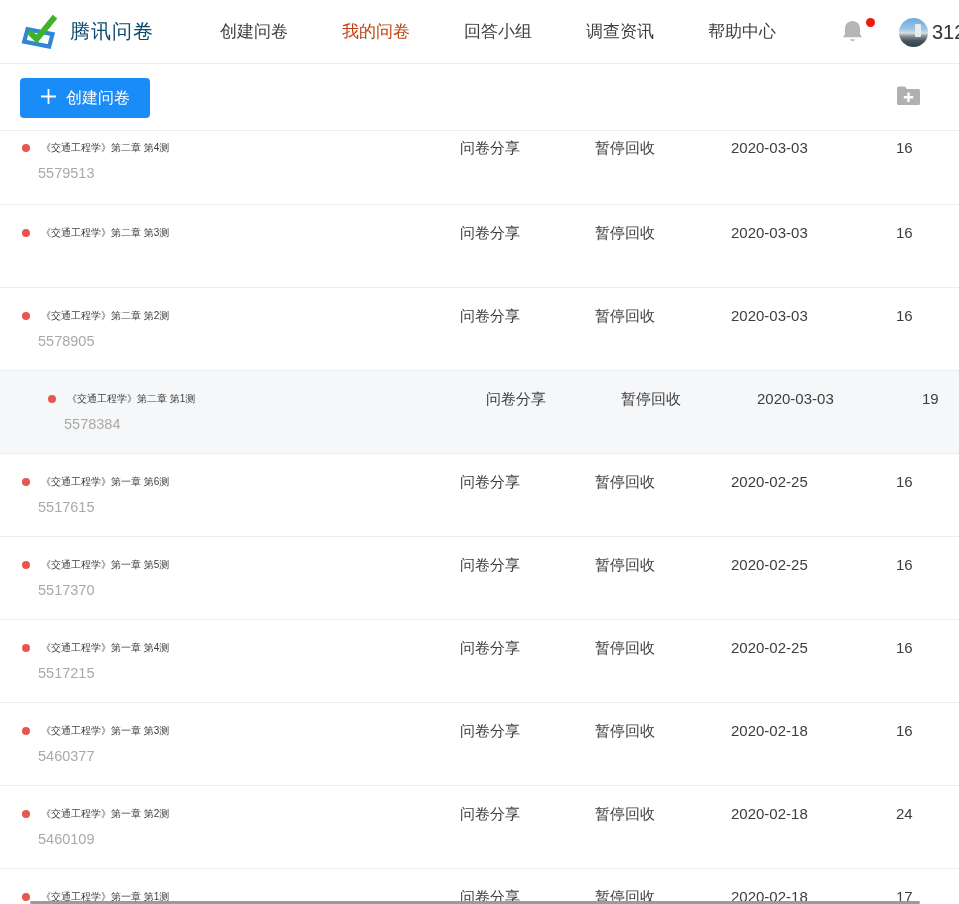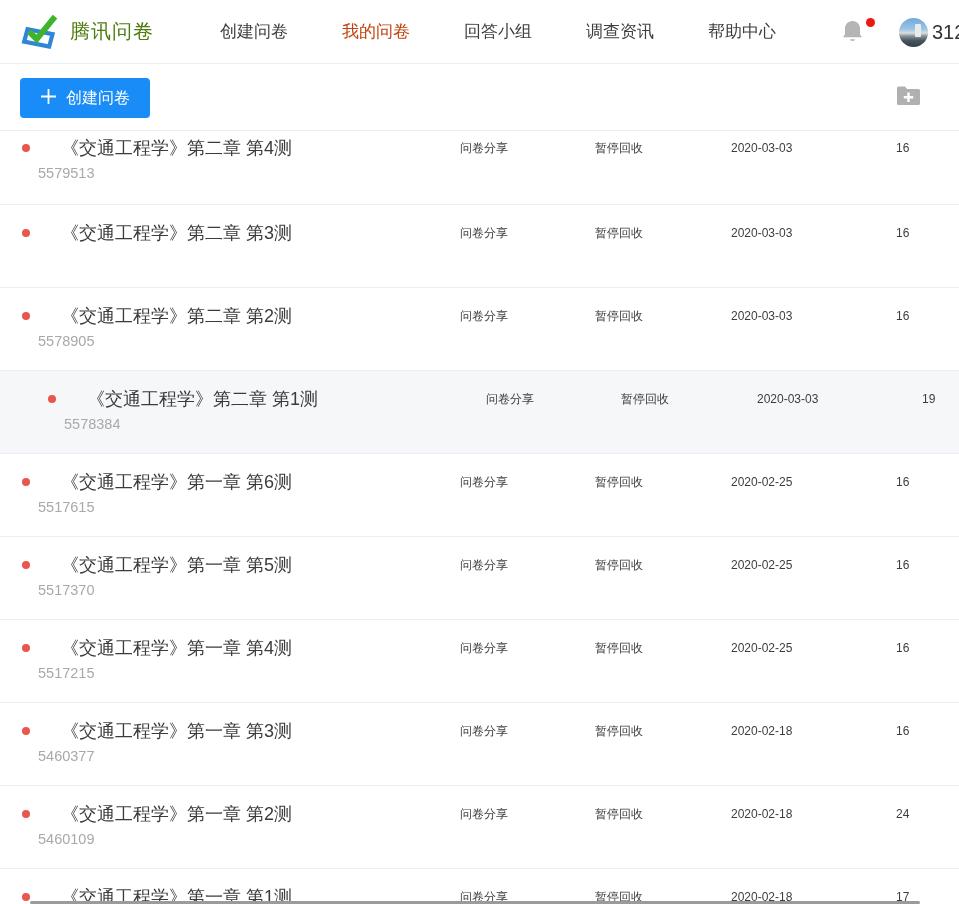--- a/index.html
+++ b/index.html
@@ -5,21 +5,21 @@
   * { margin:0; padding:0; box-sizing:border-box; }
   html,body { width:959px; height:904px; overflow:hidden; background:#fff;
               font-family:"Liberation Sans","DejaVu Sans",sans-serif; }
   .page { position:relative; width:959px; height:904px; background:#fff; }
 
   
   .header { position:relative; height:64px; background:#fff;
             border-bottom:1px solid #e8eef4; display:flex; align-items:center;
             padding-left:20px; }
   .brand { display:flex; align-items:center; gap:10px; cursor:pointer; }
-  .brand-name { font-size:20px; color:#4d7c0f; letter-spacing:1px; }
+  .brand-name { font-size:20px; color:#0c4a6e; letter-spacing:1px; }
   .main-nav { display:flex; margin-left:66px; }
   .nav-item { font-size:17px; color:#3d3d3d; margin-right:54px; cursor:pointer;
               text-decoration:none; white-space:nowrap; }
   .nav-item.active { color:#c2410c; }
   .header-right { position:absolute; left:842px; top:0; height:64px;
                   display:flex; align-items:center; }
   .bell-wrap { position:relative; width:21px; height:24px; cursor:pointer; }
   .badge-dot { position:absolute; right:-12px; top:-2px; width:9px; height:9px;
                border-radius:50%; background:#ea1b0d; }
   .avatar { width:29px; height:29px; border-radius:50%; margin-left:36px;
@@ -42,24 +42,24 @@
   
   .survey-list { height:772px; overflow:hidden; }
   .row { display:flex; align-items:flex-start; height:83px; padding-top:18px;
          border-bottom:1px solid #e9eef4; background:#fff; cursor:pointer; }
   .row.highlighted { background:#f6f7f9;padding-left:26px; }
   .row.first-row { height:74px; padding-top:7px; }
   .col-title { flex:0 0 460px; padding-left:22px; }
   .title-line { display:flex; align-items:center; height:20px; }
   .dot { width:8px; height:8px; border-radius:50%; background:#e8564e;
          margin-right:11px; flex:none; }
-  .title { font-size:18px; color:#3b3b3b; white-space:nowrap;margin-left:20px; }
+  .title { font-size:10px; color:#3b3b3b; white-space:nowrap; }
   .sid { margin-left:16px; margin-top:7px; font-size:14.5px; color:#a9a9a9;
          height:18px; }
-  .col { font-size:12px; color:#3d3d3d; line-height:20px; white-space:nowrap; }
+  .col { font-size:15px; color:#3d3d3d; line-height:20px; white-space:nowrap; }
   .col.share  { flex:0 0 135px; }
   .col.status { flex:0 0 136px; }
   .col.date   { flex:0 0 165px; }
   .col.count  { flex:0 0 63px; }
 
   .h-scrollbar { position:absolute; left:30px; bottom:0; width:890px; height:3px;
                  background:#9b9b9b; border-radius:2px; }
 </style>
 </head>
 <body>

